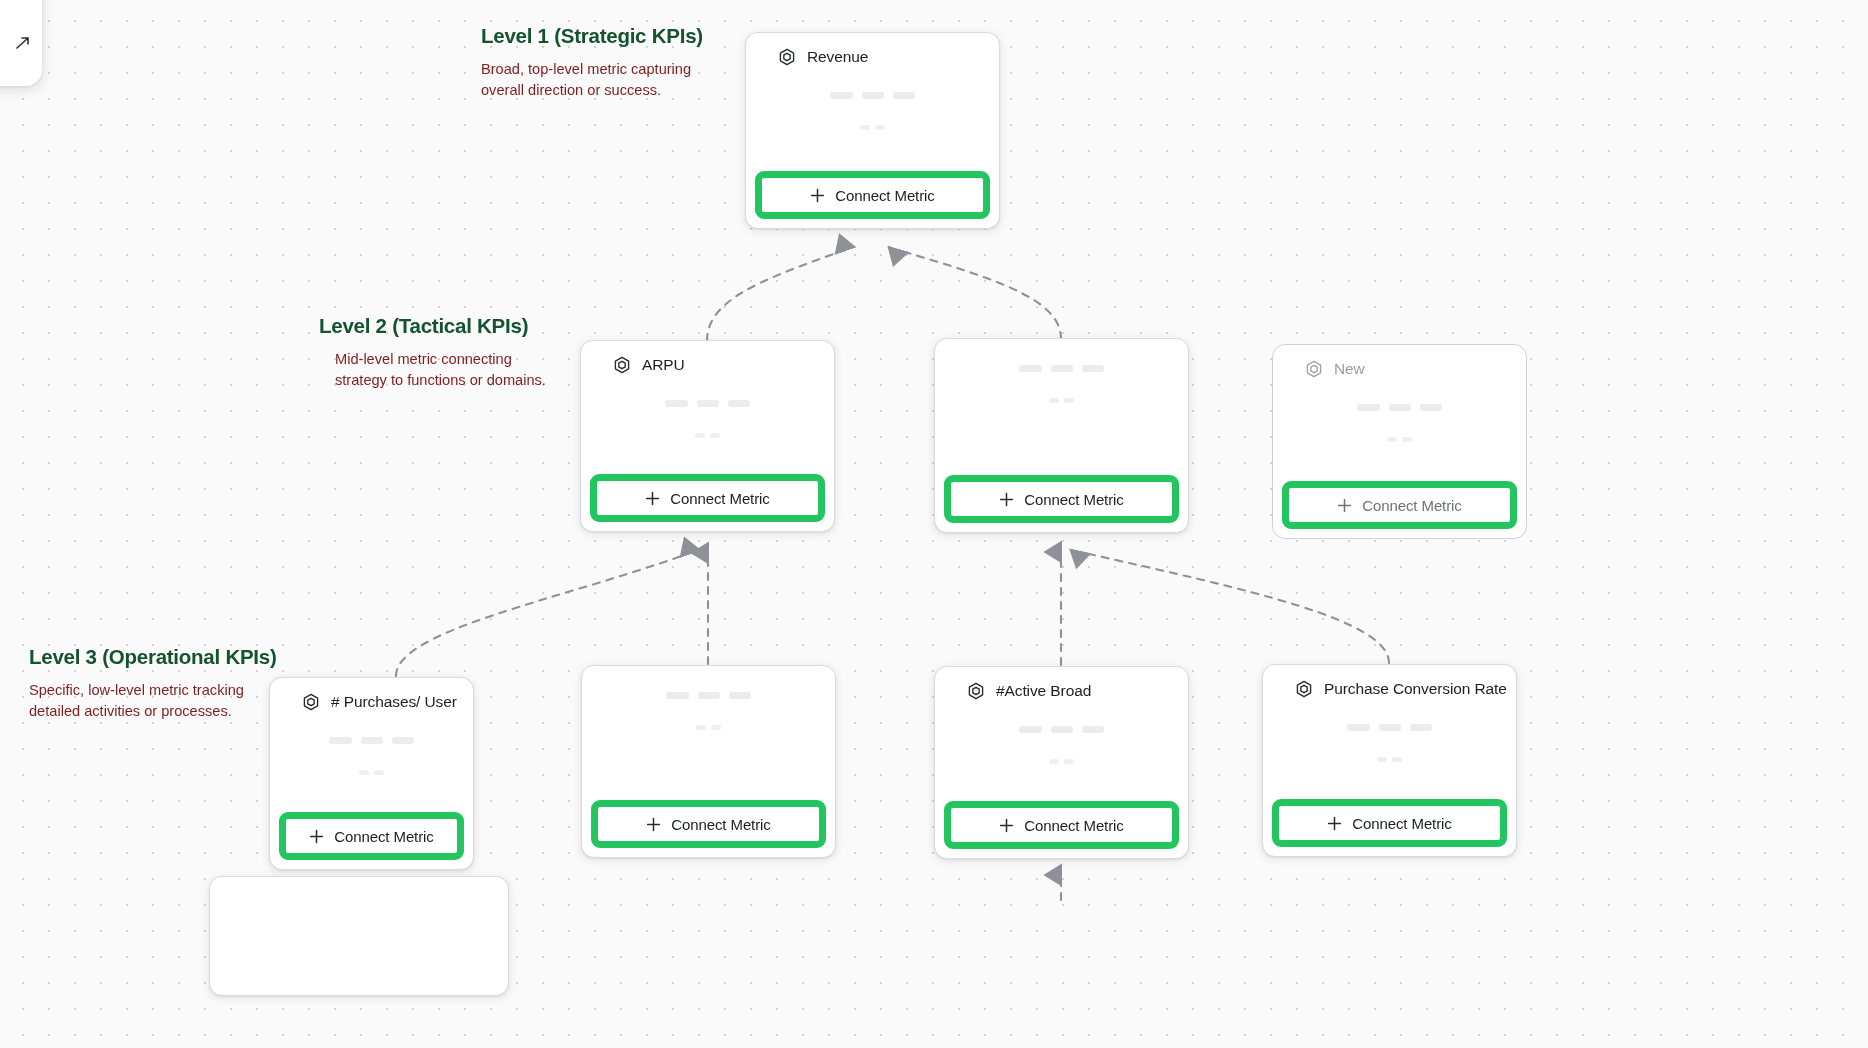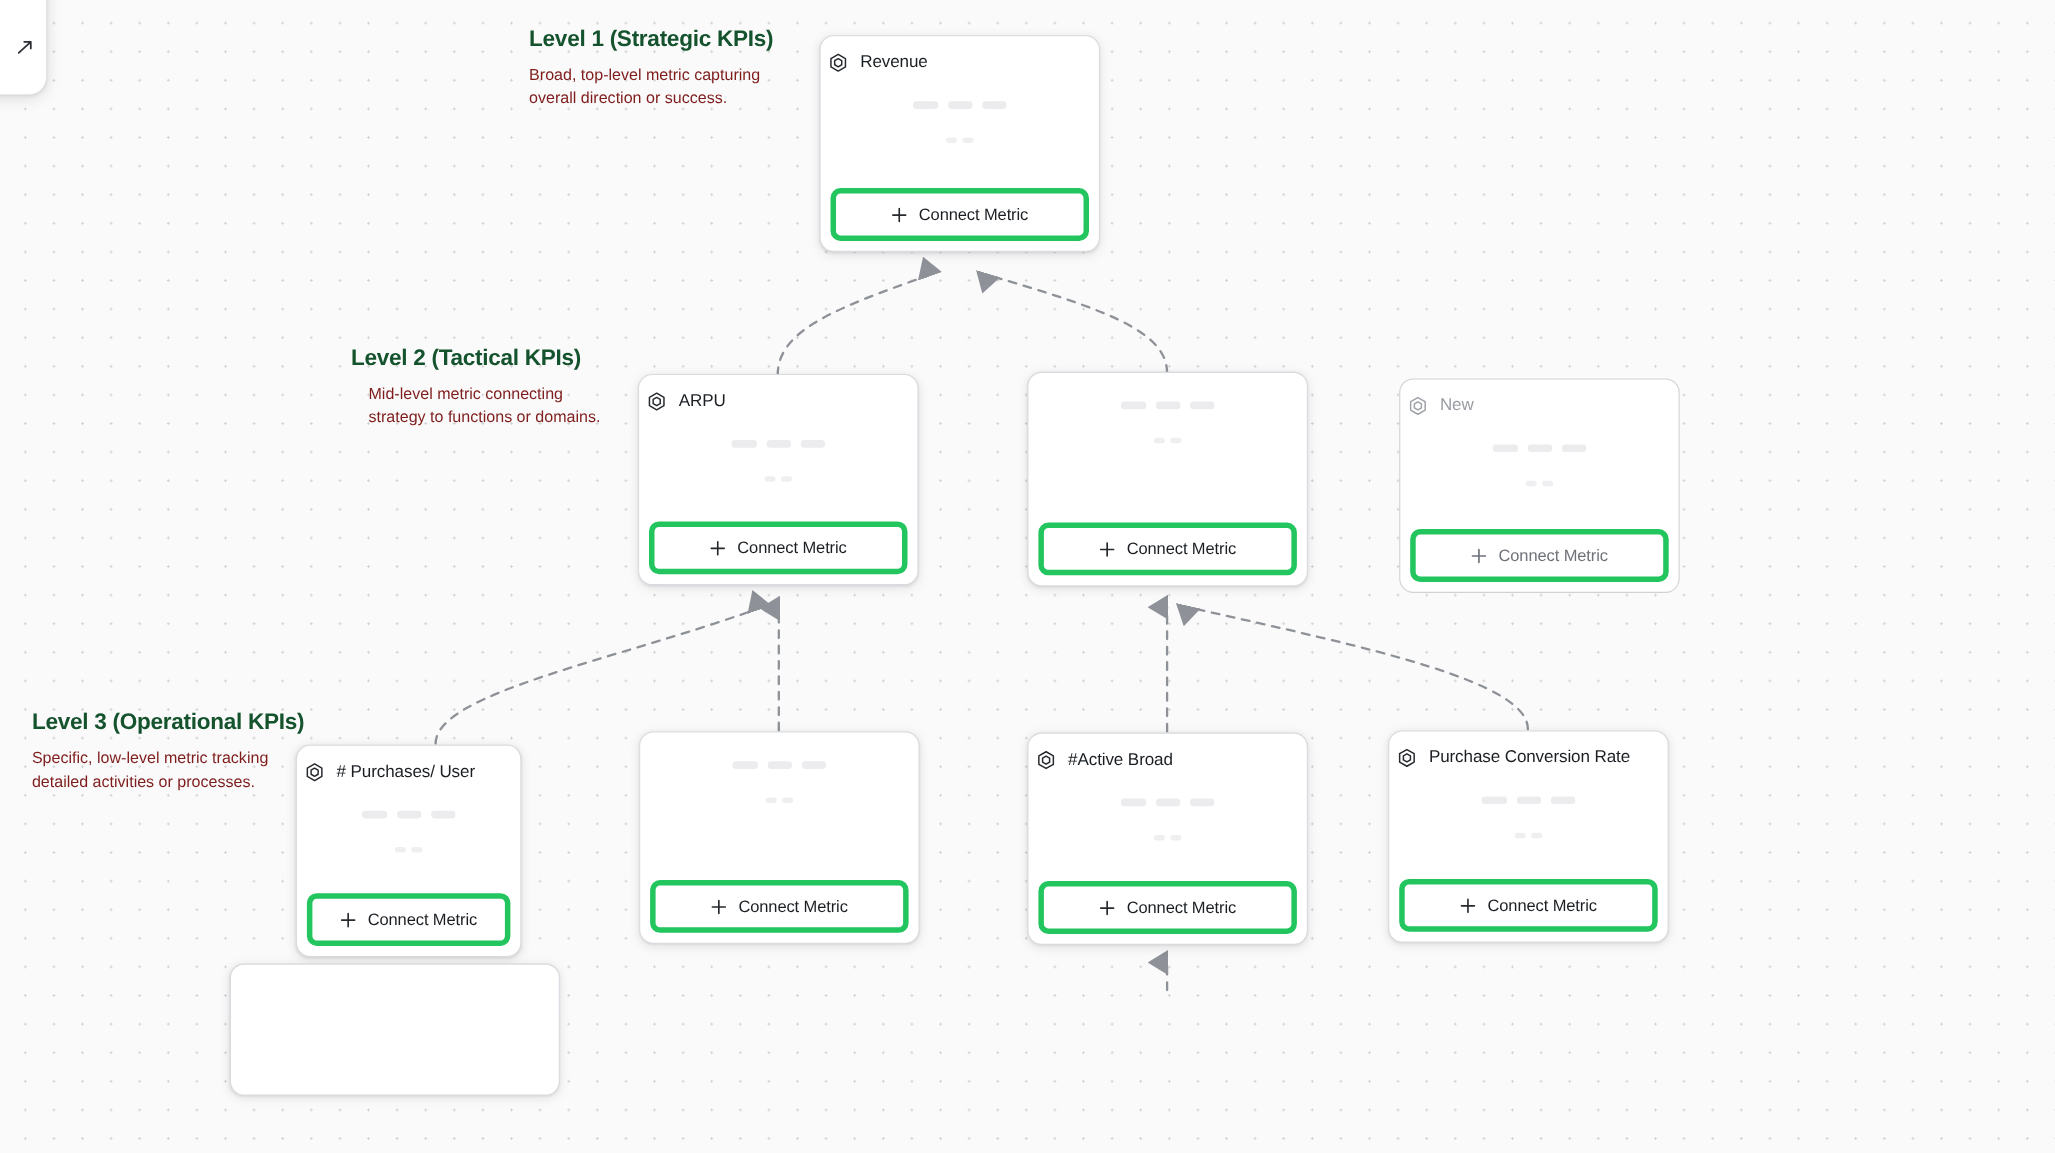--- a/index.html
+++ b/index.html
@@ -66,21 +66,21 @@
   .card.shadowed {
     border-color: #d8dbdf;
     box-shadow: 0 2px 10px rgba(15,18,22,.10), 0 1px 2px rgba(15,18,22,.07);
   }
   .card.muted { border-color: #cfd2d6; }
 
   .card-head {
     display: flex;
     align-items: center;
     gap: 11px;
-    padding: 15px 16px 0 7px;
+    padding: 15px 16px 0 32px;
   }
   .card-icon { width: 18px; height: 18px; flex: none; color: #26292e; }
   .card-icon svg { display: block; width: 18px; height: 18px; }
   .card.muted .card-icon { color: #9ea2a8; }
   .card-title {
     font-size: 15.5px;
     font-weight: 400;
     color: #1b1f23;
     white-space: nowrap;
     letter-spacing: -.1px;
@@ -109,21 +109,21 @@
   }
   .skeleton-row.r1 .sk { width: 23px; }
   .skeleton-row.r1 .sk.w2 { width: 22px; }
   .skeleton-row.r1 .sk.w3 { width: 22px; }
   .skeleton-row.r2 .sk { width: 10px; height: 5px; background: #efeff1; }
 
   
   .connect-btn {
     margin: 0 9px 9px 9px;
     height: 48px;
-    border: 5px solid #22c55e;
+    border: 7px solid #22c55e;
     border-radius: 9px;
     background: #ffffff;
     display: flex;
     align-items: center;
     justify-content: center;
     gap: 10px;
     cursor: pointer;
     flex: none;
   }
   .connect-btn .plus {

